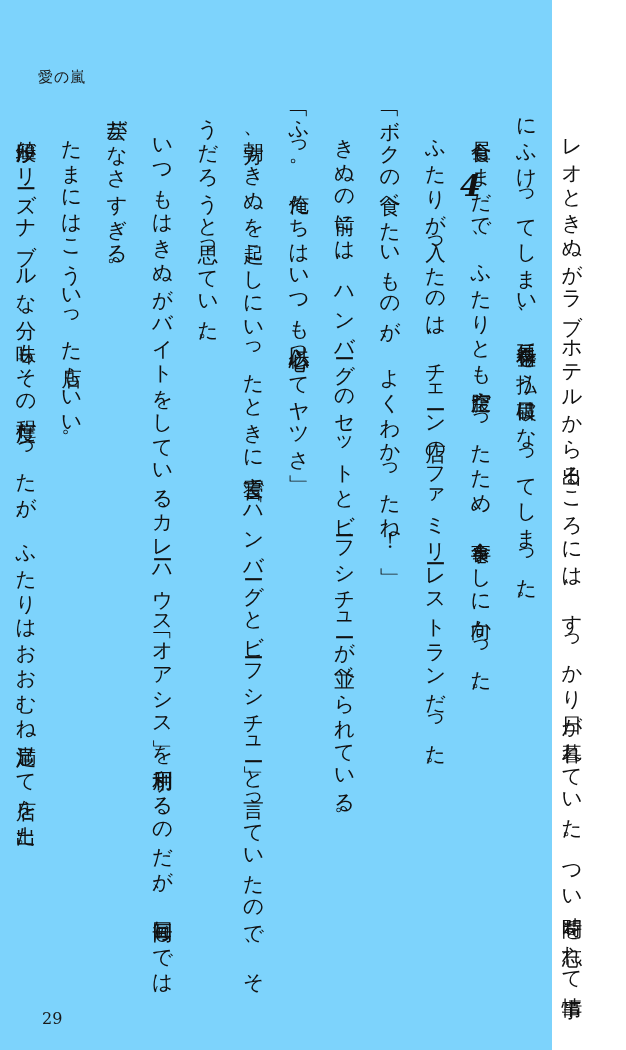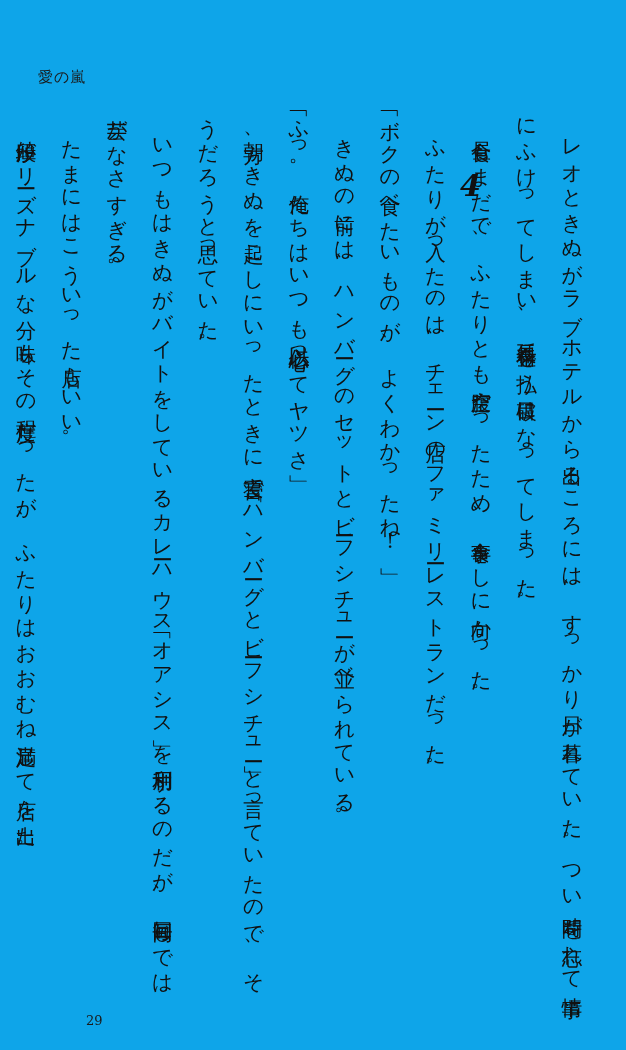--- a/index.html
+++ b/index.html
@@ -12,45 +12,44 @@
     height: 1050px;
     position: relative;
     font-family: "DejaVu Serif", "Liberation Serif", serif;
     color: #111111;
     overflow: hidden;
   }
 
   .page {
     position: absolute;
     inset: 0;
-    width: 626px;
+    width: 552px;
     height: 1050px;
-    background: #0ea5e9;
+    background: #7dd3fc;
   }
 
   
   .running-head {
     position: absolute;
     left: 38px;
     top: 68px;
     font-size: 15px;
     letter-spacing: 1px;
     color: #1a1a1a;
     writing-mode: horizontal-tb;
   }
 
   
   .folio {
     position: absolute;
     left: 42px;
     bottom: 22px;
-    font-size: 13px;
+    font-size: 16px;
     color: #1a1a1a;
     font-family: "DejaVu Serif", "Liberation Serif", serif;
-    margin-left: 44px;
   }
 
   
   .text-block {
     position: absolute;
     top: 104px;
     left: 34px;
     width: 560px;
     height: 880px;
     writing-mode: vertical-rl;

